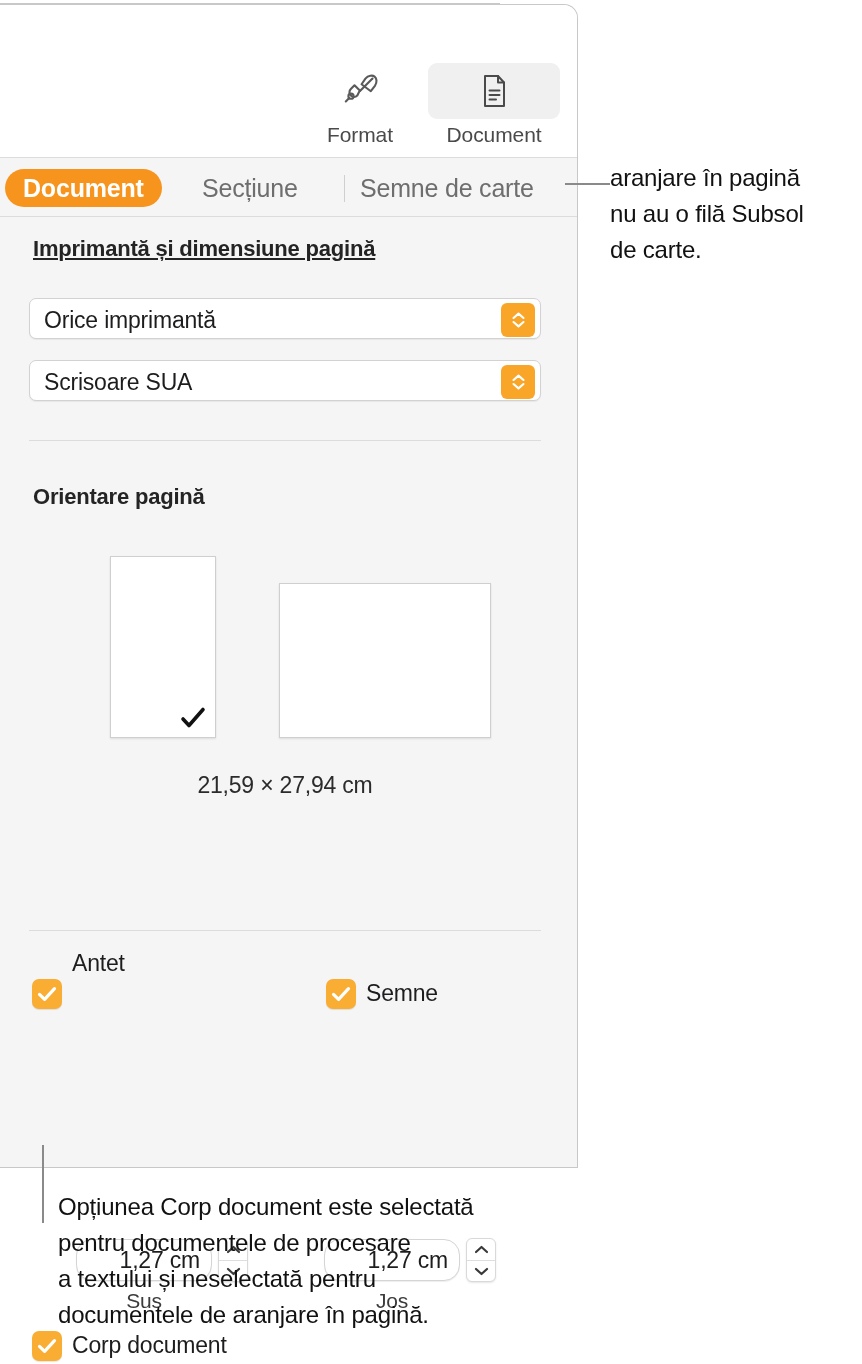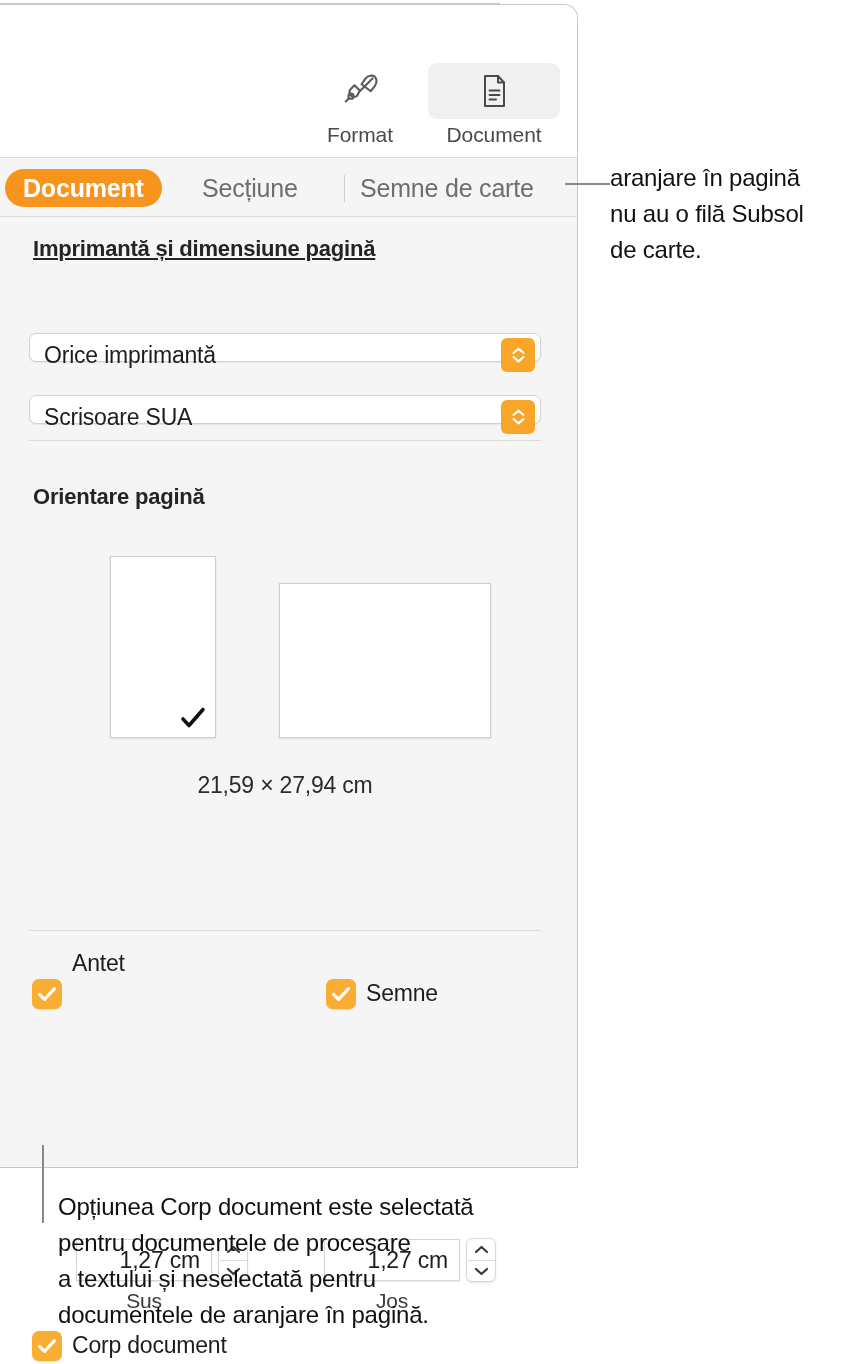--- a/index.html
+++ b/index.html
@@ -138,27 +138,26 @@
     white-space: nowrap;
   }
   #title-printer { left: 37px; top: 19px; text-decoration: underline; }
   #title-orient  { left: 37px; top: 267px; }
 
   
   .popup {
     position: absolute;
     left: 33px;
     width: 512px;
-    height: 29px;
+    height: 41px;
     background: #ffffff;
     border: 1px solid #d2d2d2;
     border-radius: 7px;
     box-shadow: 0 1px 1px rgba(0,0,0,0.06);
     box-sizing: border-box;
-    margin-top: 35px;
   }
   .popup .popup-text {
     position: absolute;
     left: 14px;
     top: 0;
     line-height: 42px;
     font-size: 23px;
     color: #1d1d1f;
     letter-spacing: -0.2px;
     white-space: nowrap;
@@ -261,21 +260,21 @@
   #cb-corp        { left: 36px; top: 1114px; }
   #lbl-corp       { left: 76px; top: 1115px; }
 
   
   .field {
     position: absolute;
     width: 136px;
     height: 42px;
     background: #ffffff;
     border: 1px solid #d5d5d5;
-    border-radius: 0;
+    border-radius: 16px;
     box-shadow: 0 1px 1px rgba(0,0,0,0.07);
     box-sizing: border-box;
   }
   .field .field-val {
     position: absolute;
     right: 11px;
     top: 0;
     line-height: 40px;
     font-size: 23px;
     color: #1d1d1f;

